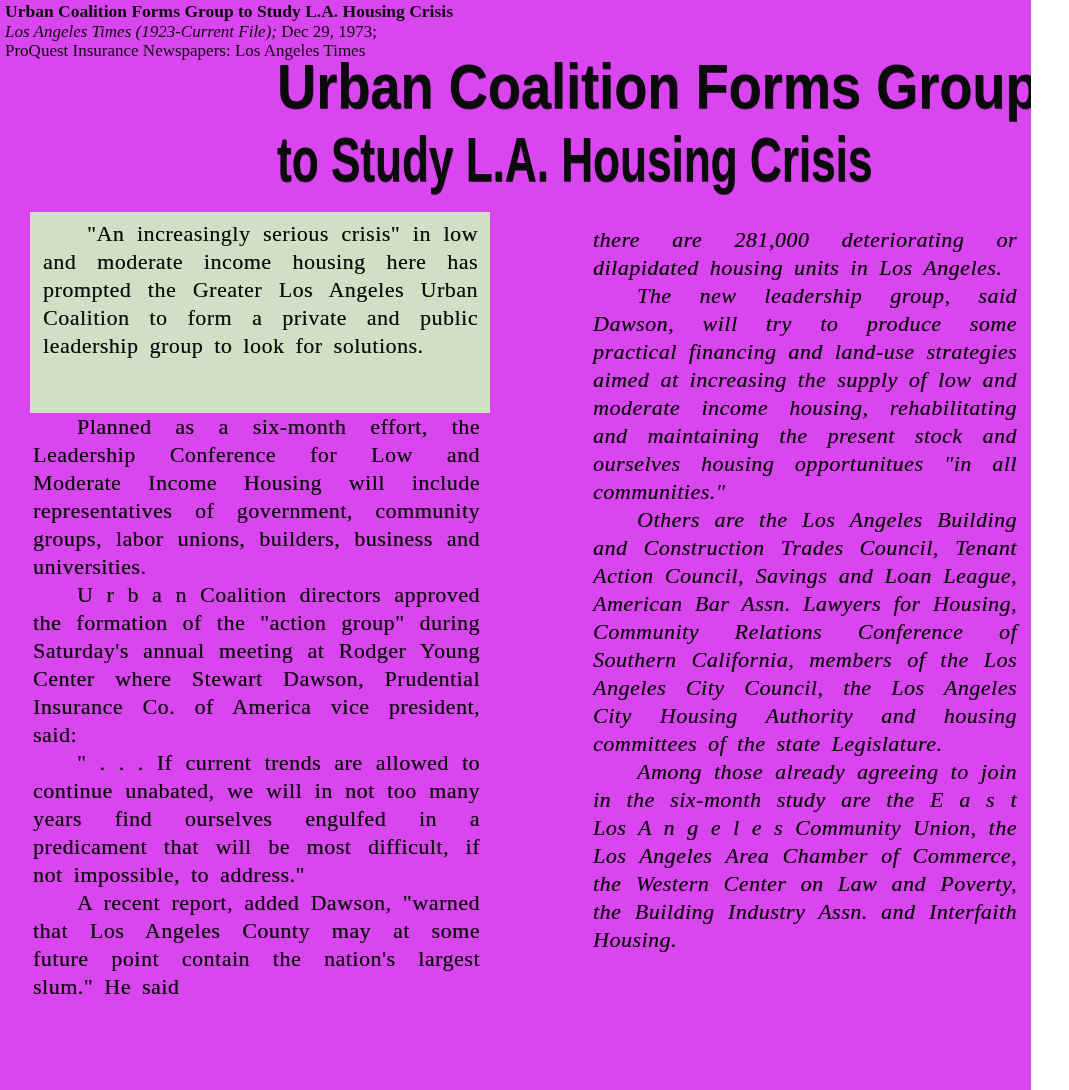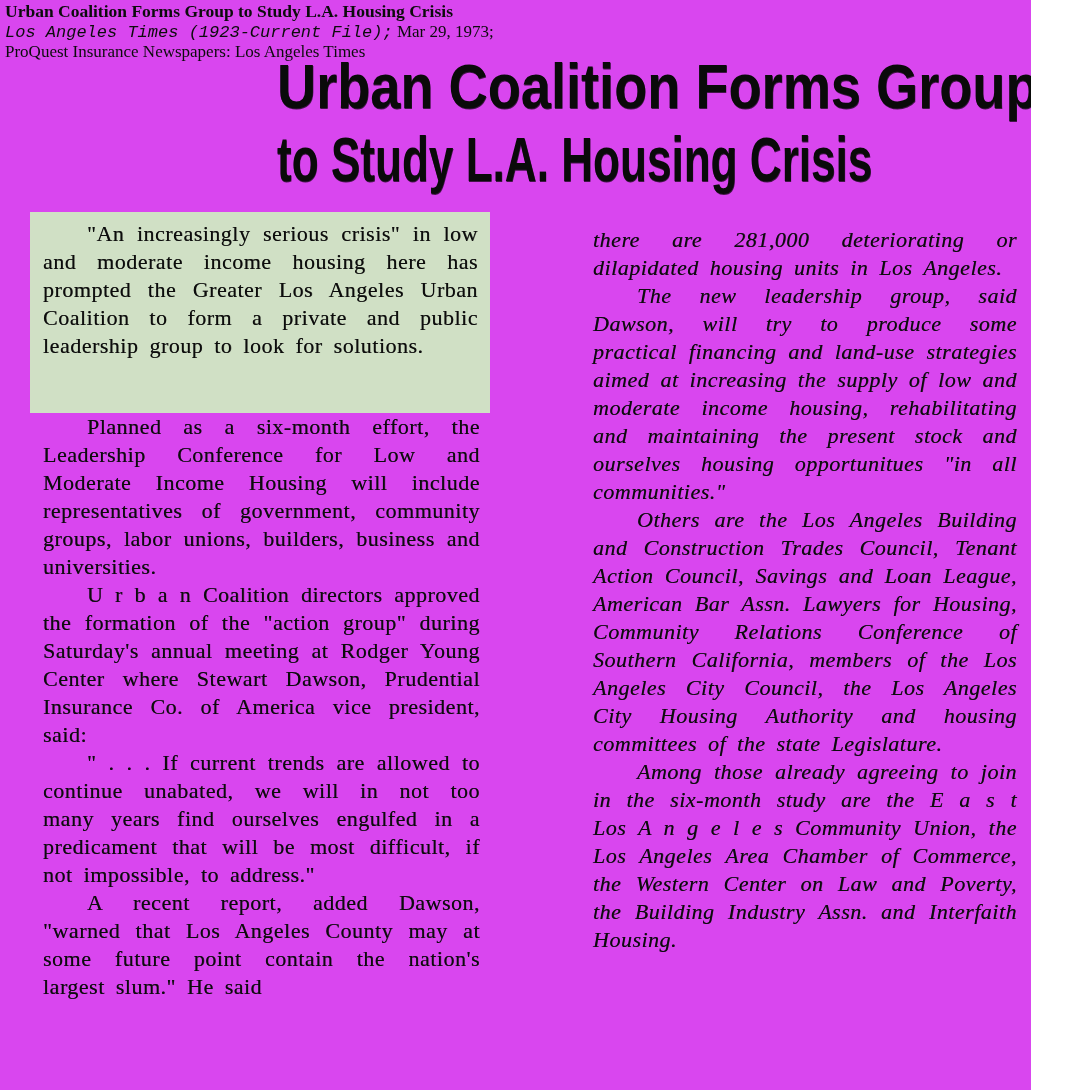--- a/index.html
+++ b/index.html
@@ -5,21 +5,21 @@
   html,body { margin:0; padding:0; background:#ffffff; }
   .page {
     position:relative; width:1031px; height:1090px;
     background:#d946ef; overflow:hidden;
     font-family:"Liberation Serif", serif; color:#0c0c0c;
   }
 
   
   .citation { position:absolute; left:5px; top:2px; font-size:17px; line-height:19.5px; white-space:nowrap; }
   .citation .cit-title { font-weight:bold; font-size:17.5px; }
-  .citation .italic { font-style:italic;font-family:Liberation Mono, monospace; }
+  .citation .italic { font-style:italic; }
 
   
   .headline {
     position:absolute; left:277px; top:50px;
     font-family:"Liberation Sans", sans-serif; font-weight:bold; color:#0a0a0a;
   }
   .headline .hl {
     font-size:63px; line-height:73px; white-space:nowrap;
     transform-origin:left center;
     text-shadow:0.5px 0.5px 0 rgba(0,0,0,0.7);
@@ -30,35 +30,35 @@
   
   .col {
     position:absolute; text-align:justify;
     font-size:22px; line-height:28px;
     letter-spacing:0.5px; word-spacing:5px;
     text-shadow:0.3px 0.3px 0.3px rgba(0,0,0,0.55);
   }
   .col p { margin:0; text-indent:44px; }
   .col-left  { left:30px;  top:212px; width:460px; }
   .col-right { left:593px; top:226px; width:424px;font-style:italic; }
-  .col-left p.plain { margin-left:13px; margin-right:10px; }
+  .col-left p.plain { margin-left:3px; margin-right:10px; }
   .highlight {
     box-sizing:border-box; min-height:201px;
     padding:8px 12px 10px 13px; margin-bottom:7px;
   }
   .col-right p.continuation { text-indent:0; }
 </style>
 </head>
 <body>
 
 <div class="page">
 
   <div class="citation">
     <div class="cit-title">Urban Coalition Forms Group to Study L.A. Housing Crisis</div>
-    <div><span class="italic">Los Angeles Times (1923-Current File);</span><span> Mar 29, 1973;</span></div>
+    <div><span class="italic">Los Angeles Times (1923-Current File);</span><span> Dec 29, 1973;</span></div>
     <div>ProQuest Insurance Newspapers: Los Angeles Times</div>
   </div>
 
   <div class="headline">
     <div class="hl hl1">Urban Coalition Forms Group</div>
     <div class="hl hl2">to Study L.A. Housing Crisis</div>
   </div>
 
   <div class="col col-left">
     <p class="highlight" id="highlight-para" style="background: rgb(208, 224, 197);">"An increasingly serious crisis" in low and moderate income housing here has prompted the Greater Los Angeles Urban Coalition to form a private and public leadership group to look for solutions.</p>

